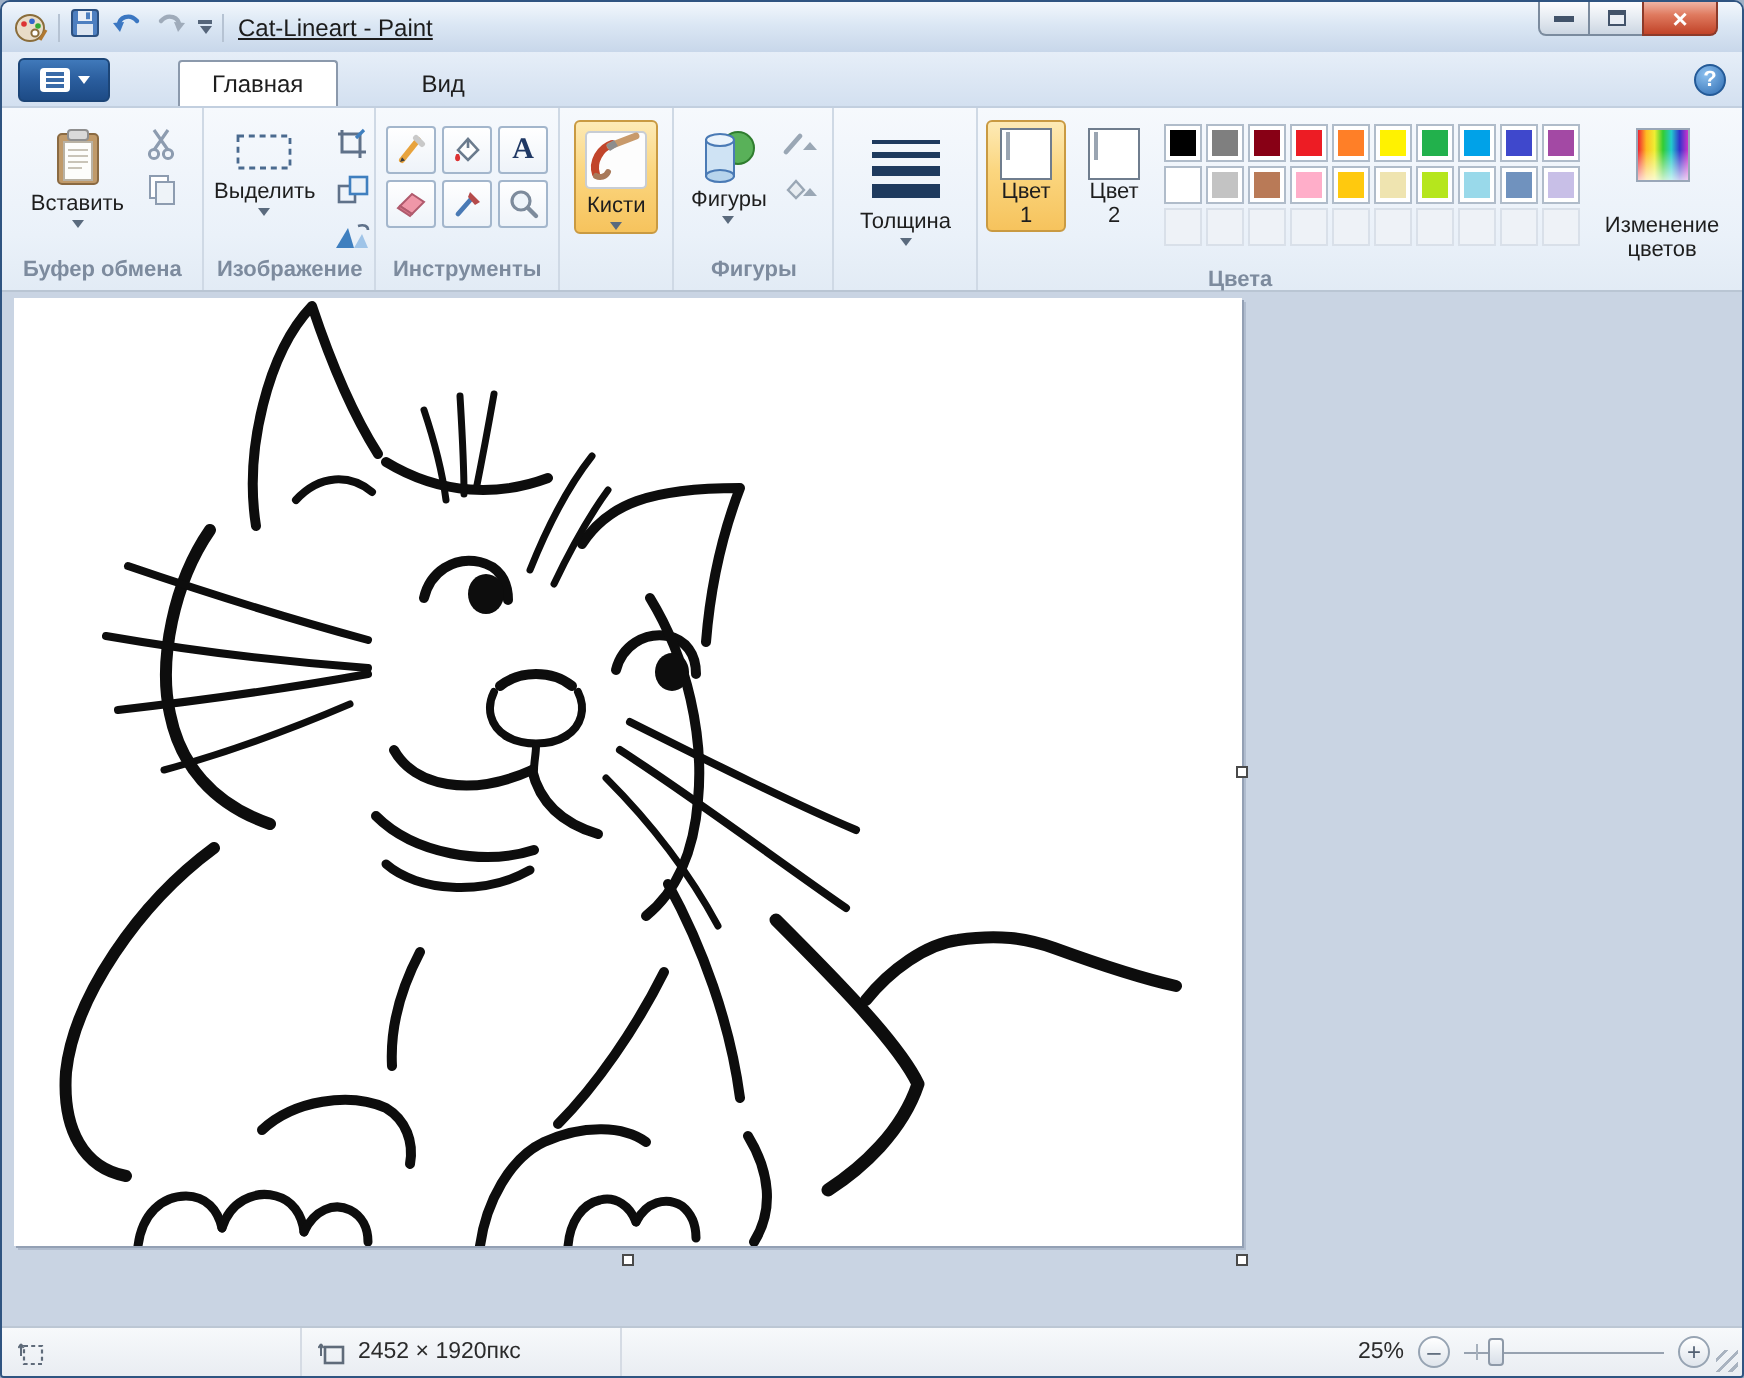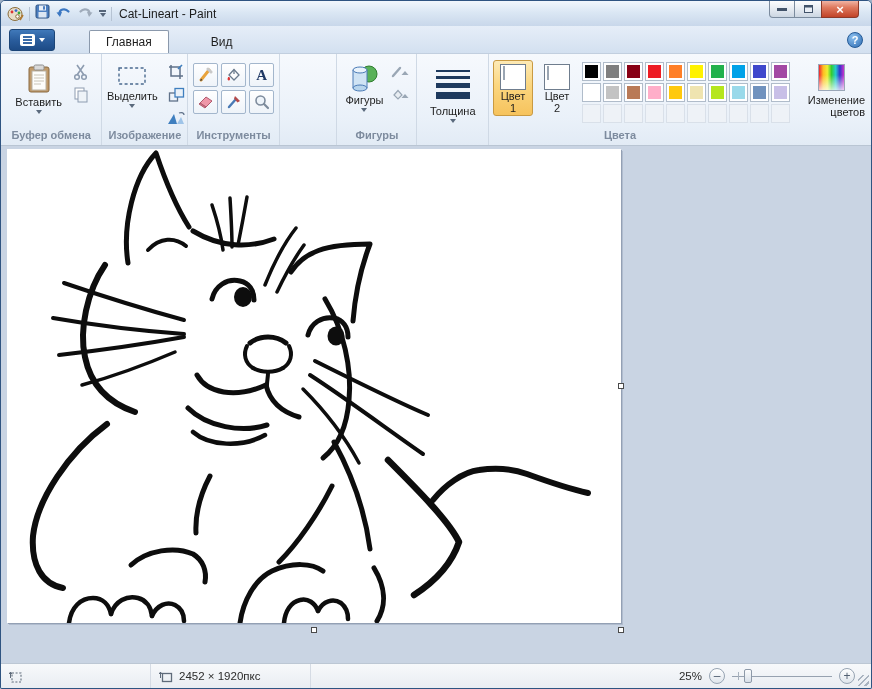--- a/index.html
+++ b/index.html
@@ -5,21 +5,21 @@
   html,body{margin:0;padding:0;background:#9eb0c6;font-family:"Liberation Sans",sans-serif;}
   *{box-sizing:border-box;}
   .window{position:relative;width:872px;height:689px;border:1px solid #2f5481;border-radius:5px 5px 2px 2px;
     overflow:hidden;background:#c9d4e3;box-shadow:inset 0 0 0 1px rgba(255,255,255,.35);}
   
   .titlebar{position:absolute;left:0;top:0;width:100%;height:25px;
     background:linear-gradient(#f2f7fc,#dbe7f4 45%,#c8d7ea);display:flex;align-items:center;padding:0 6px;}
   .qat{display:flex;align-items:center;gap:5px;}
   .qat .sep{width:1px;height:14px;background:#b6c3d3;}
   .appicon{width:17px;height:16px;display:inline-block;}
-  .title-text{font-size:12px;color:#1c1c1c;margin-left:7px;white-space:nowrap;}
+  .title-text{font-size:12px;color:#1c1c1c;margin-left:7px;white-space:nowrap;text-decoration:underline;}
   .win-btns{position:absolute;top:0;right:12px;display:flex;}
   .win-btn{height:17px;border:1px solid #7b8b9e;border-top:none;display:flex;align-items:center;justify-content:center;
     background:linear-gradient(#fdfdfe,#e8edf3 45%,#ccd6e2);color:#38485c;}
   .win-btn.min{width:26px;border-radius:0 0 0 4px;}
   .win-btn.res{width:26px;border-left:none;border-right:none;}
   .win-btn.close{width:38px;border-radius:0 0 4px 0;border-color:#8c3a2a;
     background:linear-gradient(#f0b4a4,#df7a5f 40%,#c14328);color:#fff;font-weight:bold;font-size:13px;}
   .minbar{width:10px;height:3px;background:#42536a;}
   .resbox{width:9px;height:8px;border:1px solid #42536a;box-shadow:inset 0 1.5px 0 #42536a;background:#e9eef5;}
   
@@ -54,21 +54,21 @@
     display:flex;align-items:center;justify-content:center;}
   .swatchbtn{width:26px;height:26px;border:1px solid #6f7d8e;background:#fff;padding:2px;}
   .swatchbtn .inner{width:100%;height:100%;border:1px solid #9aa5b2;}
   .two-line{font-size:11px;line-height:12px;text-align:center;color:#1e1e1e;}
   .palette{display:grid;grid-template-columns:repeat(10,21px);grid-auto-rows:21px;gap:0;margin-top:1px;}
   .swatch{width:19px;height:19px;margin:1px;border:1px solid #b0bcca;box-shadow:inset 0 0 0 2px #fff;}
   .swatch.empty{border:1px solid #d9e0e9;box-shadow:none;background:#eef2f7;}
   .rainbow{width:27px;height:27px;border:1px solid #9aa7b8;
     background:linear-gradient(rgba(255,255,255,0) 40%,rgba(255,255,255,.75)),
     linear-gradient(90deg,#e23,#fb2,#ee3,#3c3,#2cc,#33c,#c3c);}
-  .editlbl{font-size:11px;line-height:12px;color:#1e1e1e;text-align:right;margin-top:3px;width:68px;}
+  .editlbl{font-size:11px;line-height:12px;color:#1e1e1e;text-align:center;margin-top:16px;width:68px;}
   .thick-bars{display:flex;flex-direction:column;gap:4px;width:34px;margin-top:6px;}
   .thick-bars div{background:#1e3a5e;width:100%;}
   
   .workarea{position:absolute;left:0;top:145px;width:100%;height:517px;background:#c9d4e3;}
   .canvas{position:absolute;left:6px;top:3px;width:614px;height:474px;background:#fff;
     box-shadow:1px 1px 0 #93a0b4,2px 2px 0 rgba(147,160,180,.45);}
   .canvas svg{display:block;width:100%;height:100%;}
   .handle{position:absolute;width:6px;height:6px;background:#fff;border:1px solid #4a4a4a;}
   .h-right{right:-3px;top:234px;}
   .h-bottom{left:304px;bottom:-10px;}
@@ -260,20 +260,33 @@
                 <circle cx="6.5" cy="6.5" r="4.5" fill="#eef4fa" stroke="#7d8b9c" stroke-width="1.6"></circle>
                 <path d="M10 10 L14 14" stroke="#7d8b9c" stroke-width="2.2" stroke-linecap="round"></path>
               </svg>
           </span>
         </div>
       </div>
       <div class="g-label">Инструменты</div>
     </div>
 
     <div class="group" style="width:58px">
+      <div class="g-content">
+        <div class="bigbtn selected" style="padding-top:4px;">
+          <svg width="32" height="30" viewBox="0 0 32 30">
+              <rect x="1" y="1" width="30" height="28" rx="2" fill="#fdfdfd" stroke="#c8cdd4"></rect>
+              <path d="M6 22 C4 16 8 9 14 7" fill="none" stroke="#c1452b" stroke-width="4" stroke-linecap="round"></path>
+              <path d="M13 8 L26 3" stroke="#c89a6b" stroke-width="3.4" stroke-linecap="round"></path>
+              <path d="M12 9 L16 6.5" stroke="#8d8d8d" stroke-width="3.6"></path>
+              <path d="M6 23 C8 24 11 23.5 12 21" fill="none" stroke="#a8795a" stroke-width="3" stroke-linecap="round"></path>
+            </svg>
+          <span class="lbl">Кисти</span>
+          <span class="caret"></span>
+        </div>
+      </div>
       <div class="g-label"></div>
     </div>
 
     <div class="group" style="width:80px">
       <div class="g-content">
         <div class="bigbtn">
           <svg width="30" height="28" viewBox="0 0 30 28">
               <circle cx="20" cy="10" r="8" fill="#59b159" stroke="#2f7d2f"></circle>
               <path d="M4 6 L18 6 L18 24 L4 24 Z" fill="#cfe3f4" stroke="#4a7ab5"></path>
               <ellipse cx="11" cy="6" rx="7" ry="3" fill="#eaf3fb" stroke="#4a7ab5"></ellipse>

